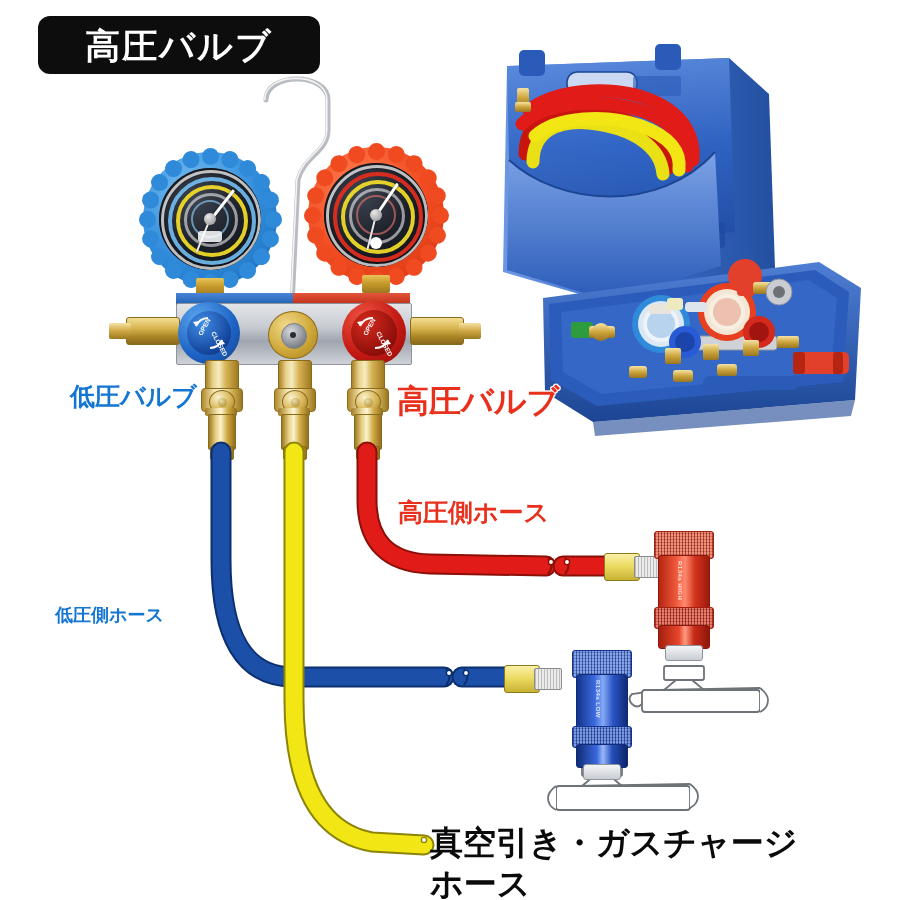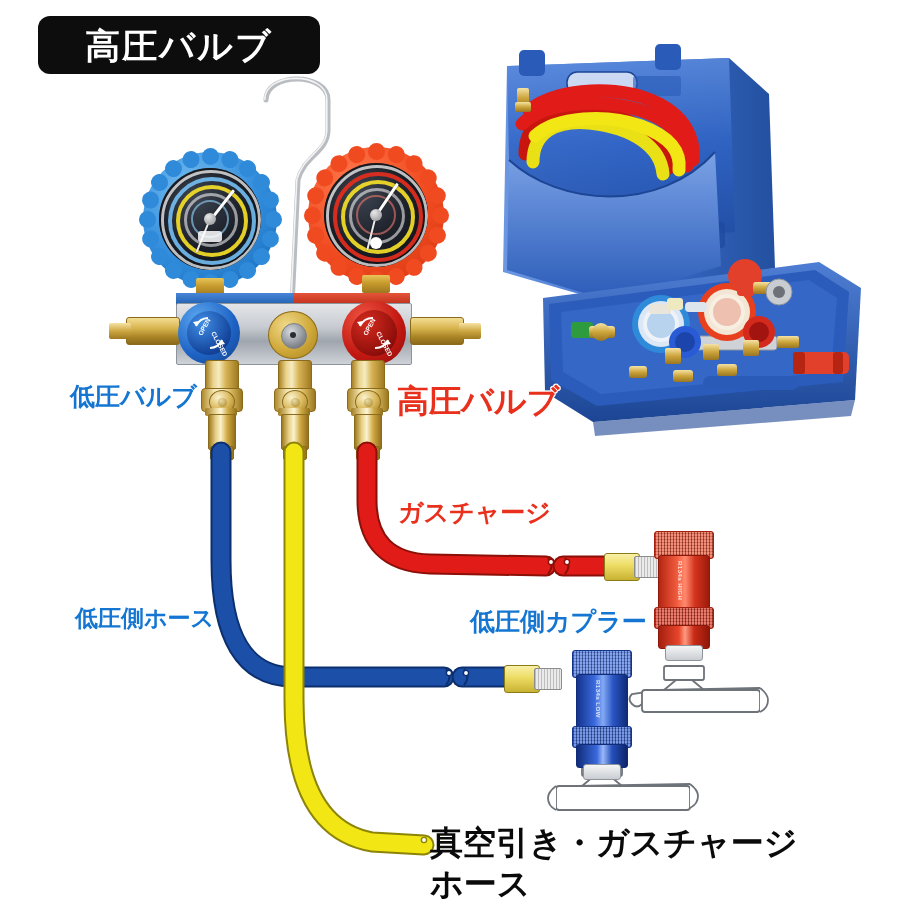--- a/index.html
+++ b/index.html
@@ -26,21 +26,21 @@
       -1px -1px #fff,1px -1px #fff,-1px 1px #fff,1px 1px #fff;}
   .lbl.red{color:#e8301c;text-shadow:
       -1.1px 0 #fff,1.1px 0 #fff,0 -1.1px #fff,0 1.1px #fff,
       -1px -1px #fff,1px -1px #fff,-1px 1px #fff,1px 1px #fff;}
   .lbl.black{color:#0a0a0a;}
 
   #label-low-valve{left:70px;top:381px;font-size:25px;}
   #label-high-valve{left:397px;top:381px;font-size:32px;}
   #label-high-hose{left:398px;top:497px;font-size:25px;}
   #label-high-coupler{left:630px;top:490px;font-size:25px;}
-  #label-low-hose{left:55px;top:604px;font-size:23px;margin-left:20px;}
+  #label-low-hose{left:55px;top:604px;font-size:18px;}
   #label-low-coupler{left:470px;top:606px;font-size:25px;}
   #label-ac-port{left:663px;top:705px;font-size:25px;}
   #label-vac-hose{left:430px;top:822px;font-size:33px;}
   #label-vac-hose .l2{display:block;text-align:left;padding-left:0px;}
 
   
   .hook-svg{left:250px;top:60px;}
 
   
   .gauge{border-radius:50%;}
@@ -515,26 +515,25 @@
          background:linear-gradient(90deg,#102c78,#3a69dd 40%,#9ab8f7 52%,#2550bb 70%,#0d2468);
          border:1px solid #102c78;"></div>
     <div class="cp-body" style="left:13px;top:114px;width:36px;height:14px;
          background:linear-gradient(180deg,#f4f5f6,#c9cdd2);border:1px solid #8e949c;"></div>
   </div>
 
   <div class="abs lbl blue" id="label-low-valve">低圧バルブ</div>
 
   <div class="abs lbl red" id="label-high-valve">高圧バルブ</div>
 
-  <div class="abs lbl red" id="label-high-hose">ガスチャージ</div>
+  <div class="abs lbl red" id="label-high-hose">高圧側ホース</div>
 
 
   <div class="abs lbl blue" id="label-low-hose">低圧側ホース</div>
 
-  <div class="abs lbl blue" id="label-low-coupler">低圧側カプラー</div>
 
 
   <div class="abs lbl black" id="label-vac-hose">
     <span>真空引き・ガスチャージ</span>
     <span class="l2">ホース</span>
   </div>
 
 </div>
 
 </body></html>

